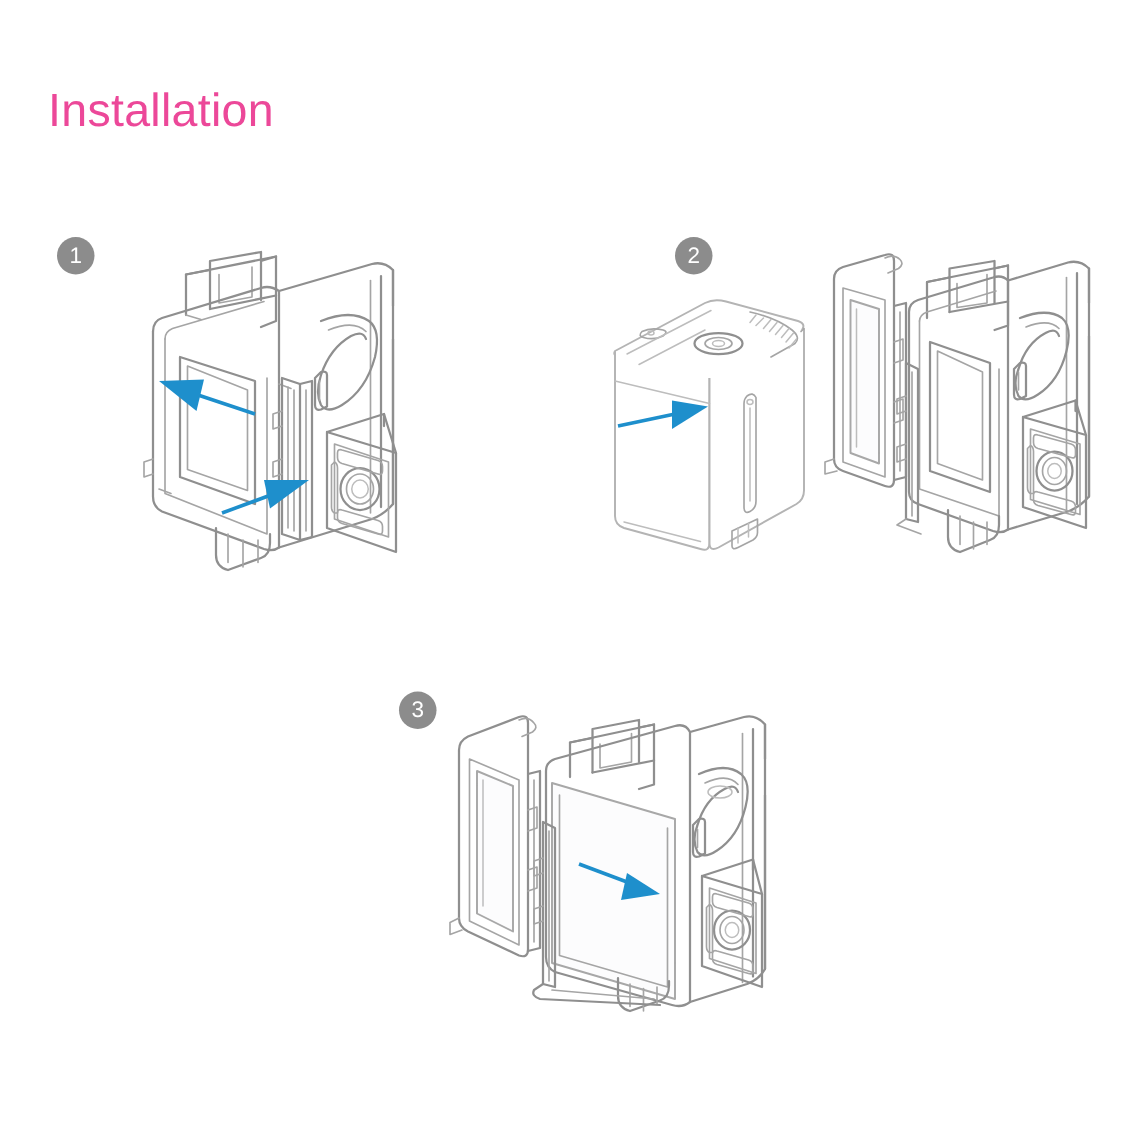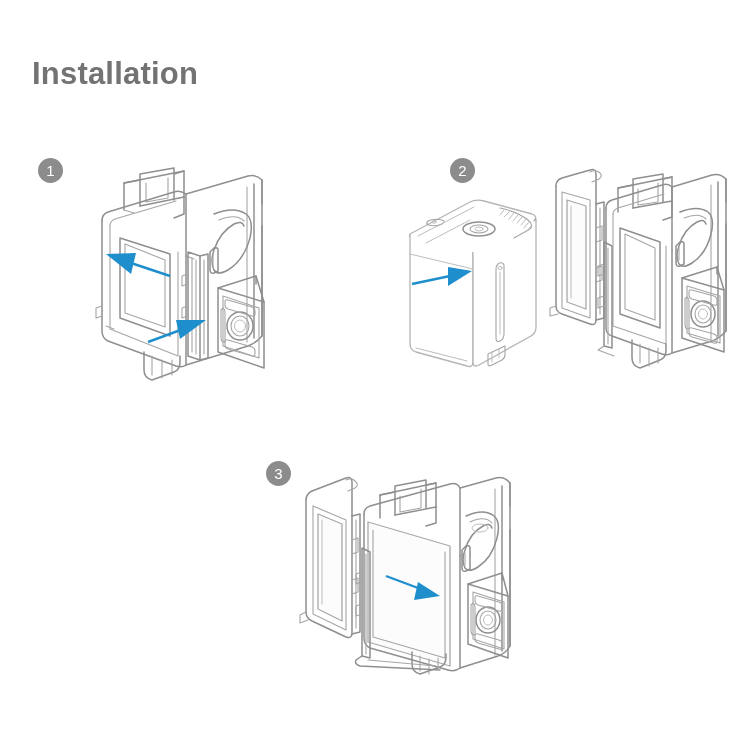--- a/index.html
+++ b/index.html
@@ -19,23 +19,23 @@
     width: 750px;
     height: 750px;
     background: #ffffff;
   }
   .page-title {
     position: absolute;
     left: 32px;
     top: 54px;
     font-size: 31px;
     line-height: 40px;
-    color: #737373;
+    color: #ec4899;
     font-family: "Liberation Sans", sans-serif;
-    font-weight: 700;
+    font-weight: 400;
     letter-spacing: 0.2px;
     white-space: nowrap;
   }
   .step {
     position: absolute;
   }
   .step-badge {
     position: absolute;
     width: 25px;
     height: 25px;

